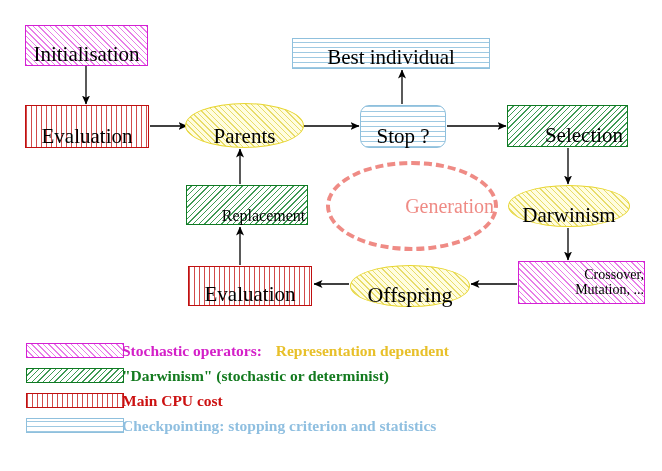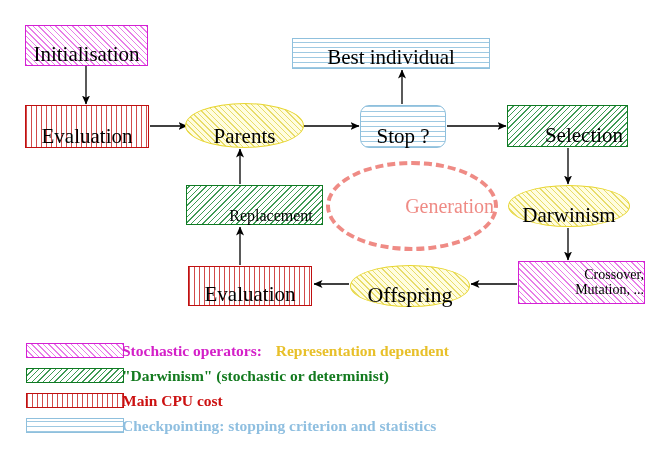--- a/index.html
+++ b/index.html
@@ -204,21 +204,21 @@
   </div>
 
   <div class="node fill-yellow ellipse" style="left:350px; top:265px; width:120px; height:42px; font-size:22px;">
     <span>Offspring</span>
   </div>
 
   <div class="node fill-red" style="left:188px; top:266px; width:124px; height:40px; font-size:21px;">
     <span>Evaluation</span>
   </div>
 
-  <div class="node fill-green" style="left:186px; top:185px; width:137px; height:40px; font-size:16px;">
+  <div class="node fill-green" style="left:186px; top:185px; width:122px; height:40px; font-size:16px;">
     <span>Replacement</span>
   </div>
 
   <div id="legend">
 
     <div class="legend-row">
       <div class="swatch fill-magenta"></div>
       <div class="legend-text">
         <span class="c-magenta">Stochastic operators:</span>
         <span class="c-gold lt-accent" style="margin-left:10px;">Representation dependent</span>

